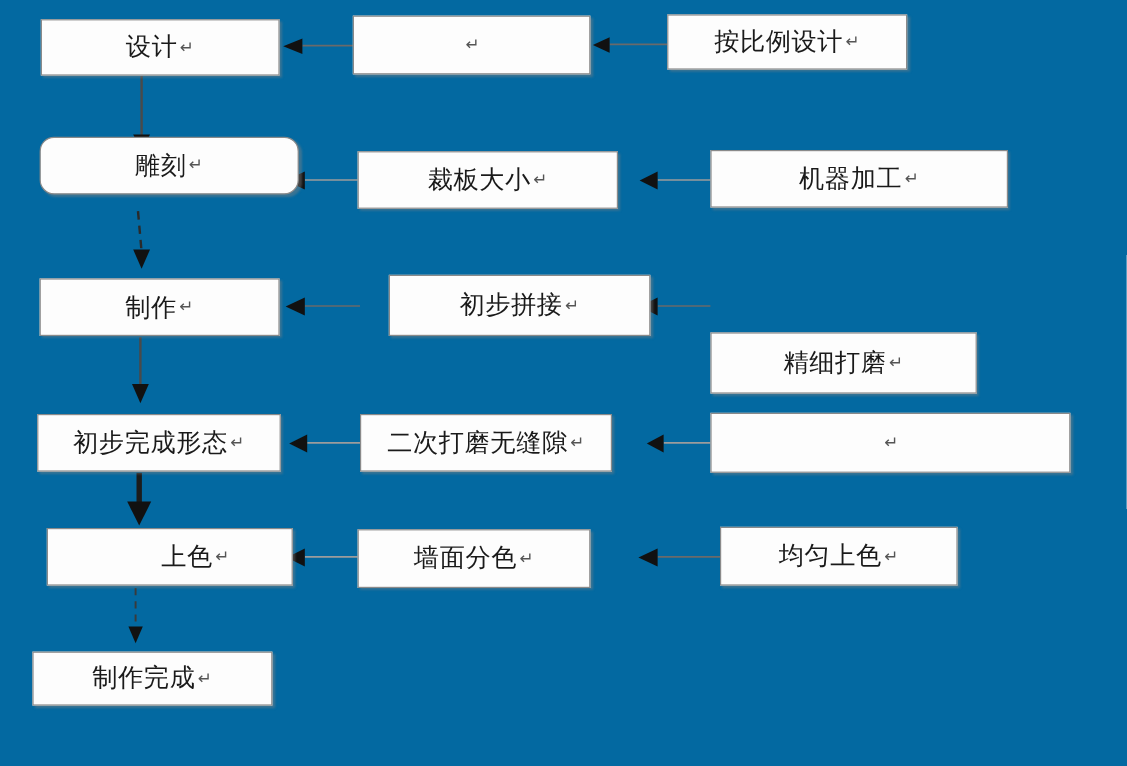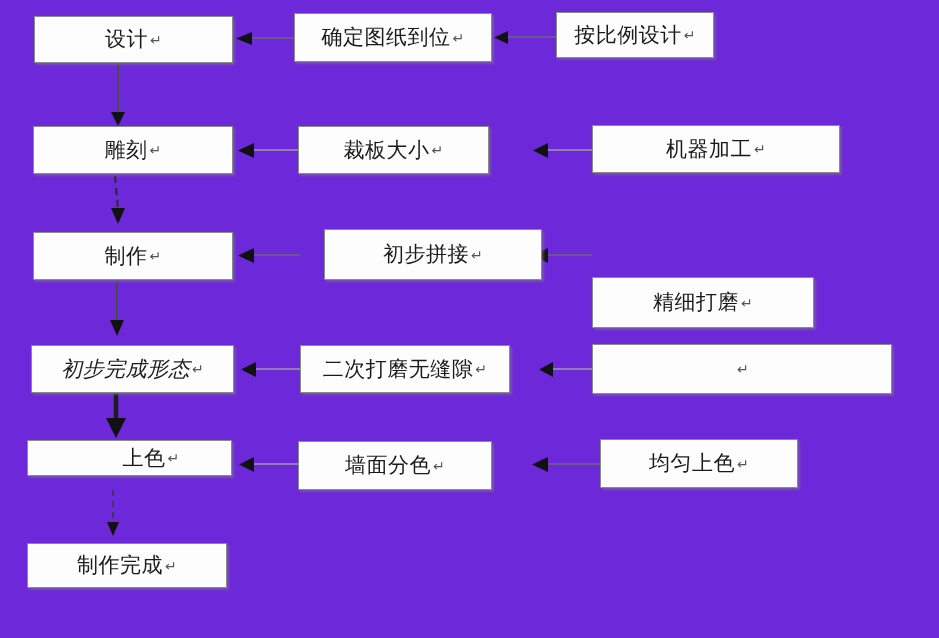--- a/index.html
+++ b/index.html
@@ -7,21 +7,21 @@
     padding: 0;
     background: #ffffff;
   }
   body {
     font-family: "DejaVu Sans", "Liberation Sans", sans-serif;
   }
   #canvas {
     position: relative;
     width: 939px;
     height: 638px;
-    background: #6d28d9;
+    background: #0369a1;
     overflow: hidden;
   }
   .node {
     position: absolute;
     box-sizing: border-box;
     background: #fdfdfd;
     border: 1.5px solid #8a8a8a;
     box-shadow: 2px 2px 2px rgba(130,130,130,0.45);
     display: flex;
     align-items: center;
@@ -148,33 +148,32 @@
       <line class="line-v thin-dashed" x1="113" y1="490" x2="113" y2="524"></line>
       <polygon class="head" points="107,522 119,522 113,536"></polygon>
     </g>
   </svg>
 
   <div class="node" style="left:34px; top:16px; width:199px; height:47px;">
     <span class="label">设计</span>
       <span class="pilcrow">↵</span>
   </div>
   <div class="node" style="left:294px; top:13px; width:198px; height:49px;">
-    <span class="label">确定图纸到位</span>
-      <span class="pilcrow">↵</span>
-  </div>
-  <div class="node" style="left:556px; top:12px; width:158px; height:46px;">
+      <span class="pilcrow">↵</span>
+  </div>
+  <div class="node" style="left:556px; top:12px; width:200px; height:46px;">
     <span class="label">按比例设计</span>
       <span class="pilcrow">↵</span>
   </div>
 
-  <div class="node" style="left:33px; top:126px; width:200px; height:48px;">
+  <div class="node" style="left:33px; top:114px; width:216px; height:48px;border-radius:12px;">
     <span class="label">雕刻</span>
       <span class="pilcrow">↵</span>
   </div>
-  <div class="node" style="left:298px; top:126px; width:191px; height:48px;">
+  <div class="node" style="left:298px; top:126px; width:217px; height:48px;">
     <span class="label">裁板大小</span>
       <span class="pilcrow">↵</span>
   </div>
   <div class="node" style="left:592px; top:125px; width:248px; height:48px;">
     <span class="label">机器加工</span>
       <span class="pilcrow">↵</span>
   </div>
 
   <div class="node" style="left:33px; top:232px; width:200px; height:48px;text-align:center;">
     <span class="label">制作</span>
@@ -182,33 +181,33 @@
   </div>
   <div class="node" style="left:300px; top:229px; width:218px; height:51px;margin-left:24px;">
     <span class="label">初步拼接</span>
       <span class="pilcrow">↵</span>
   </div>
   <div class="node" style="left:592px; top:229px; width:222px; height:51px;margin-top:48px;">
     <span class="label">精细打磨</span>
       <span class="pilcrow">↵</span>
   </div>
 
-  <div class="node" style="left:31px; top:345px; width:203px; height:48px;font-style:italic;">
+  <div class="node" style="left:31px; top:345px; width:203px; height:48px;">
     <span class="label">初步完成形态</span>
       <span class="pilcrow">↵</span>
   </div>
   <div class="node" style="left:300px; top:345px; width:210px; height:48px;">
     <span class="label">二次打磨无缝隙</span>
       <span class="pilcrow">↵</span>
   </div>
   <div class="node" style="left:592px; top:344px; width:300px; height:50px;">
       <span class="pilcrow">↵</span>
   </div>
 
-  <div class="node" style="left:27px; top:440px; width:205px; height:36px;padding-left:43px;">
+  <div class="node" style="left:39px; top:440px; width:205px; height:48px;padding-left:43px;">
     <span class="label">上色</span>
       <span class="pilcrow">↵</span>
   </div>
   <div class="node" style="left:298px; top:441px; width:194px; height:49px;">
     <span class="label">墙面分色</span>
       <span class="pilcrow">↵</span>
   </div>
   <div class="node" style="left:600px; top:439px; width:198px; height:49px;">
     <span class="label">均匀上色</span>
       <span class="pilcrow">↵</span>

